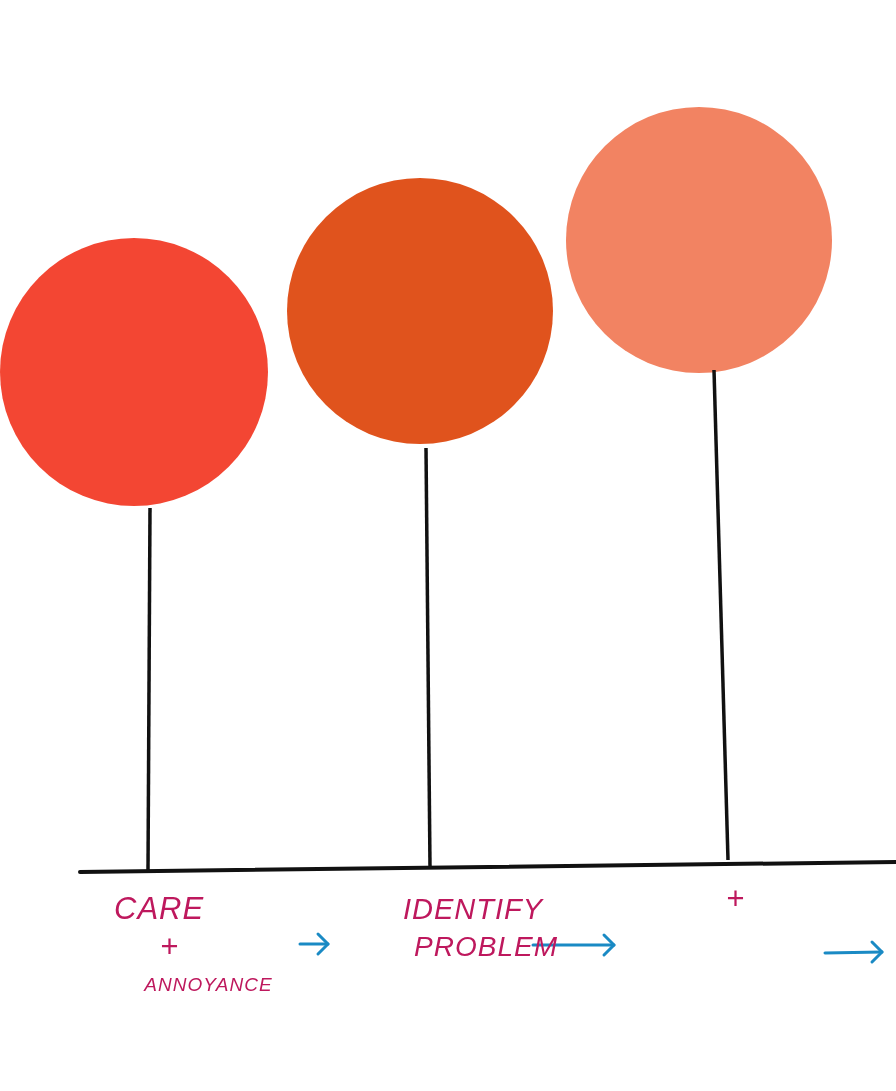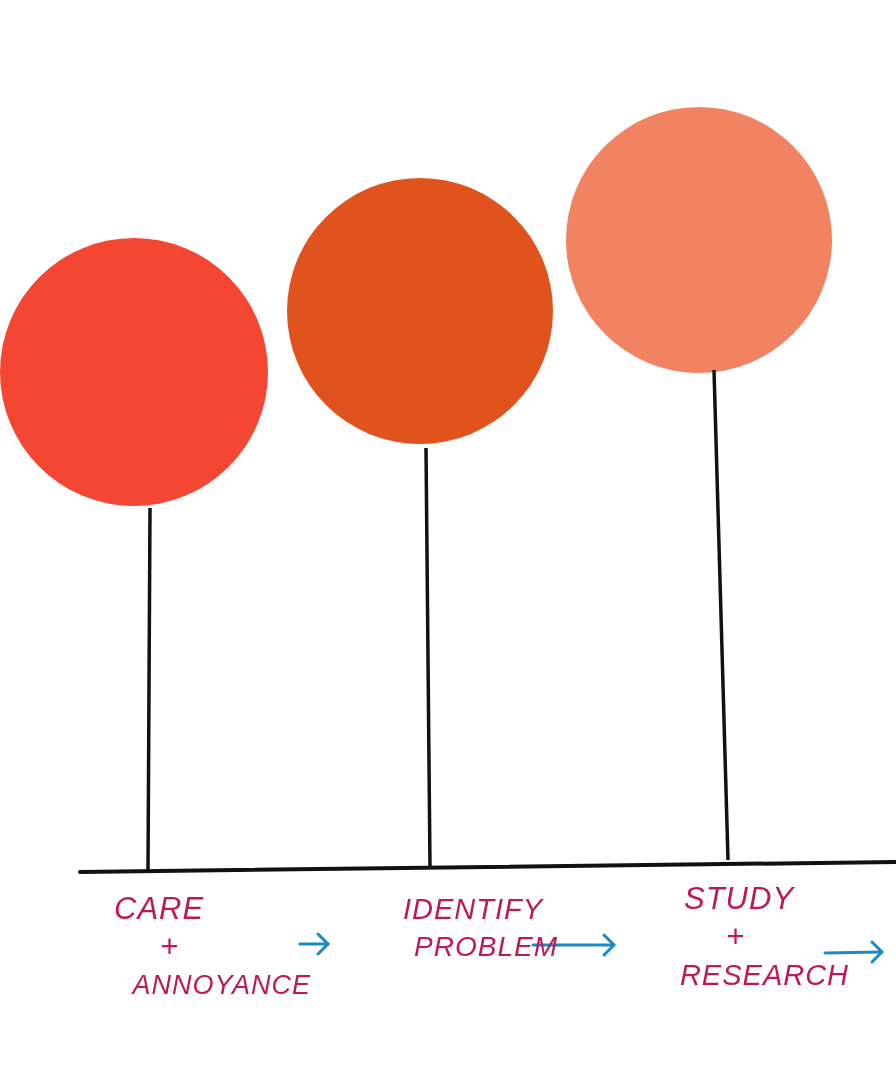--- a/index.html
+++ b/index.html
@@ -42,26 +42,24 @@
       </g>
     <g id="a2">
         <line x1="825" y1="953" x2="882" y2="952" stroke="#1a8ac4" stroke-width="3" stroke-linecap="round"></line>
         <polyline points="872,942 882,952 872,962" fill="none" stroke="#1a8ac4" stroke-width="3" stroke-linecap="round" stroke-linejoin="round"></polyline>
       </g>
   </svg>
 
   <div class="label" style="left:74px; top:890px; width:205px;">
     <div style="text-align:left; padding-left:8px;">CARE</div>
     <div style="text-align:left; padding-left:54px;">+</div>
-    <div style="font-size:27px;text-align:right;">ANNOYANCE</div>
+    <div style="font-size:19px;">ANNOYANCE</div>
   </div>
 
   <div class="label" style="left:356px; top:890px; width:170px;">
     <div style="font-size:29px;">IDENTIFY</div>
     <div style="text-align:right; padding-left:8px; font-size:28px;">PROBLEM</div>
   </div>
 
   <div class="label" style="left:640px; top:880px; width:185px;">
-    <div style="text-align:left; padding-left:12px;">STUDY</div>
     <div style="text-align:left; padding-left:54px;">+</div>
-    <div style="font-size:29px;">RESEARCH</div>
   </div>
 </div>
 
 </body></html>

